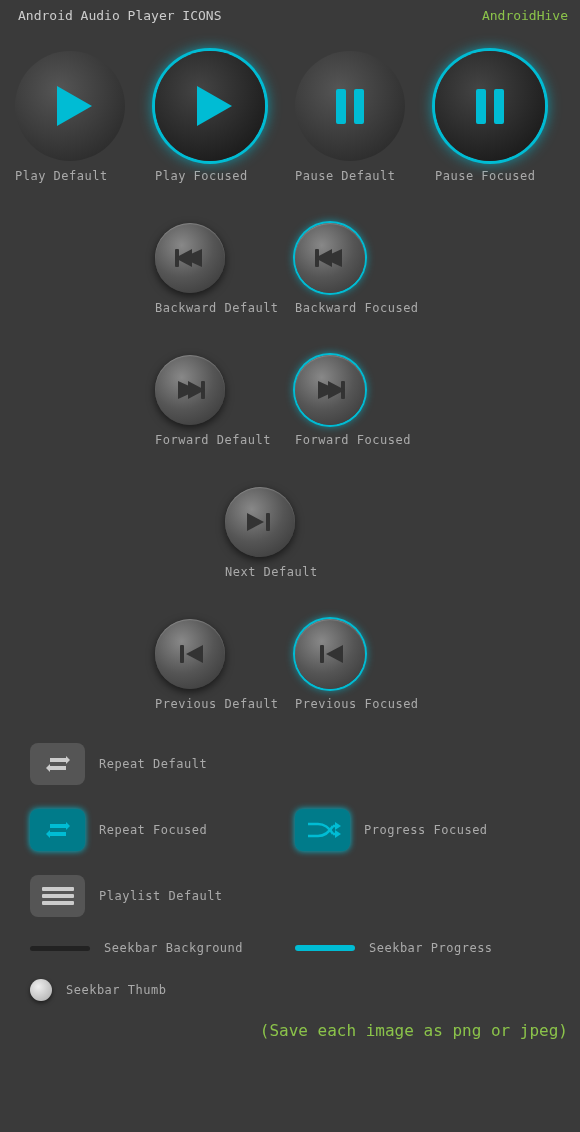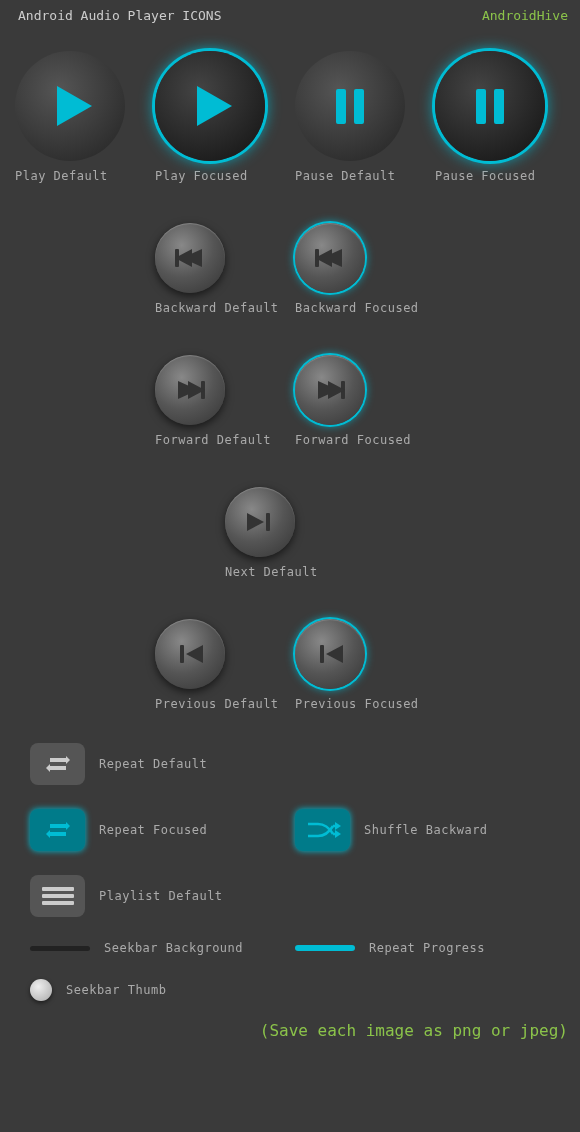--- a/index.html
+++ b/index.html
@@ -310,21 +310,21 @@
         <line x1="3" y1="8" x2="13" y2="8" stroke="#00bcd4" stroke-width="2.5"></line>
         <path d="M13,8 Q22,8 28,18" stroke="#00bcd4" stroke-width="2.5" fill="none"></path>
         <line x1="28" y1="18" x2="33" y2="18" stroke="#00bcd4" stroke-width="2.5"></line>
         <polygon points="30,14 36,18 30,22" fill="#00bcd4"></polygon>
         <line x1="3" y1="20" x2="13" y2="20" stroke="#00bcd4" stroke-width="2.5"></line>
         <path d="M13,20 Q22,20 28,10" stroke="#00bcd4" stroke-width="2.5" fill="none"></path>
         <line x1="28" y1="10" x2="33" y2="10" stroke="#00bcd4" stroke-width="2.5"></line>
         <polygon points="30,6 36,10 30,14" fill="#00bcd4"></polygon>
       </svg>
     </div>
-    <span class="row-label">Shuffle Backward</span>
+    <span class="row-label">Progress Focused</span>
   </div>
 </div>
 
 <div class="rows-section">
   <div class="row-item">
     <div class="btn-rect">
       <svg width="38" height="28" viewBox="0 0 38 28">
         <rect x="3" y="5" width="32" height="4" rx="1" fill="#ccc"></rect>
         <rect x="3" y="12" width="32" height="4" rx="1" fill="#ccc"></rect>
         <rect x="3" y="19" width="32" height="4" rx="1" fill="#ccc"></rect>
@@ -334,21 +334,21 @@
   </div>
 </div>
 
 <div class="rows-section">
   <div class="row-item">
     <div class="seekbar-bg"></div>
     <span class="row-label">Seekbar Background</span>
   </div>
   <div class="row-item">
     <div class="seekbar-progress"></div>
-    <span class="row-label">Repeat Progress</span>
+    <span class="row-label">Seekbar Progress</span>
   </div>
 </div>
 
 <div class="rows-section">
   <div class="row-item">
     <div class="seekbar-thumb"></div>
     <span class="row-label">Seekbar Thumb</span>
   </div>
 </div>
 

